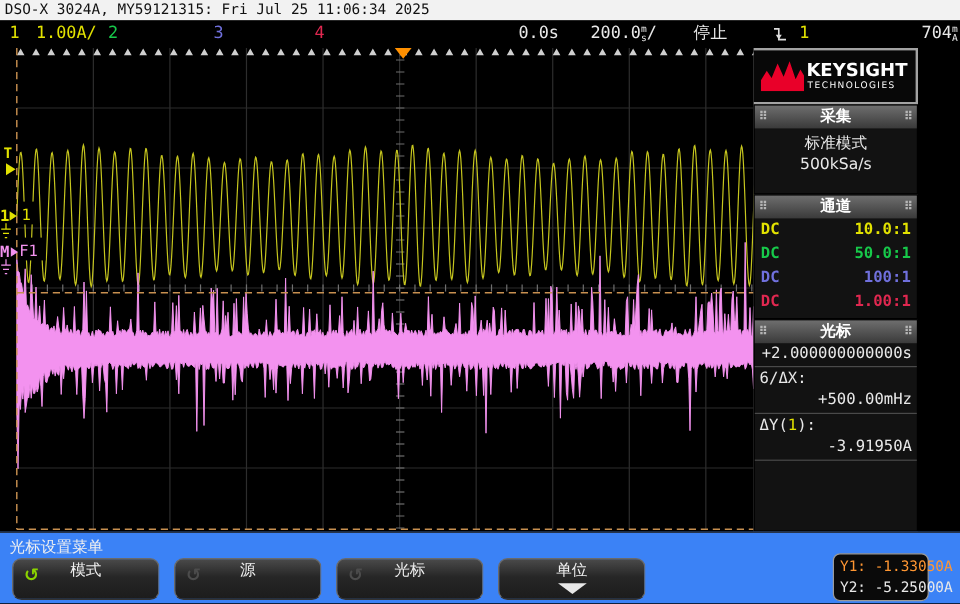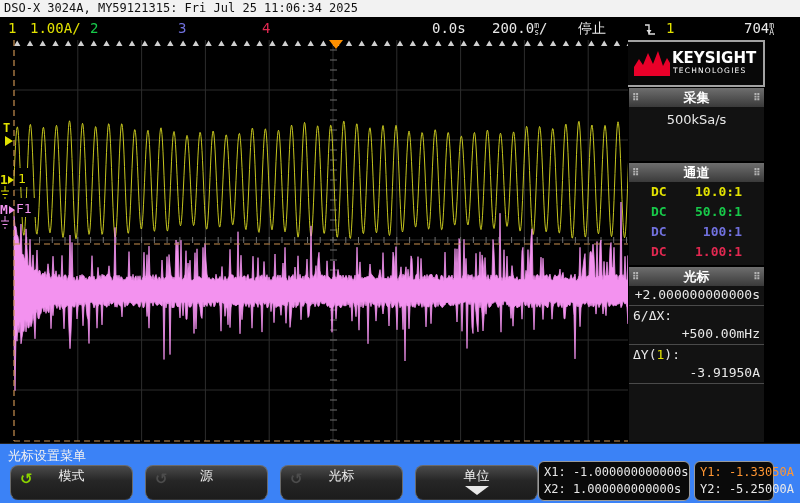--- a/index.html
+++ b/index.html
@@ -35,21 +35,21 @@
   #logo{position:absolute;left:0;top:2px;width:135px;height:43px;background:#080808;}
   #logo .spark{position:absolute;left:6px;top:8px;}
   #logo .brand{position:absolute;left:44px;top:7px;color:#fff;font:bold 15px "DejaVu Sans",sans-serif;letter-spacing:0;}
   #logo .sub{position:absolute;left:45px;top:24px;color:#fff;font:7.5px "DejaVu Sans",sans-serif;letter-spacing:1.2px;}
 
   #panel-acq{top:47px;height:73px;}
   #panel-acq .pbody{text-align:center;padding-top:4px;font-family:"DejaVu Sans",sans-serif;}
   #panel-acq .pbody div{line-height:18px;}
 
   #panel-chan{top:122px;height:102px;}
-  .chrow{display:flex;justify-content:space-between;padding:0 22px;line-height:20px;font-weight:bold;}
+  .chrow{display:flex;justify-content:space-between;padding:0 5px;line-height:20px;font-weight:bold;}
 
   #panel-cur{top:226px;height:175px;}
   #panel-cur .row{padding:0 4px;line-height:18px;}
   #panel-cur .val{text-align:right;}
   #panel-cur .sep{border-top:1px solid #4a4a4a;margin:1px 0;}
 
   
   #bottombar{position:absolute;left:0;top:443px;width:800px;height:60px;background:#3b82f6;border-top:1px solid #222;padding-left:20px;}
   #menu-title{position:absolute;left:8px;top:3px;color:#f0f0f0;font:13px "DejaVu Sans",sans-serif;}
   .softkey{position:absolute;top:21px;width:123px;height:35px;border-radius:8px;cursor:pointer;
@@ -85,21 +85,21 @@
       <span>200.0</span><span class="stk"><span>m</span><span>s</span></span><span>/</span>
     </span>
     <span class="it wh" style="left:578px">停止</span>
     <span class="it" style="left:645px;top:4px">
       <svg width="11" height="15" viewBox="0 0 11 15">
           <path d="M0,3 h4 v9 h6" stroke="#ddd" fill="none" stroke-width="1.4"></path>
           <path d="M1.5,8 L6.5,8 L4,12 Z" fill="#ddd"></path>
         </svg>
     </span>
     <span class="it ch1" style="left:666px">1</span>
-    <span class="it wh" style="left:744px">
+    <span class="it wh" style="left:768px">
       <span>704</span><span class="stk"><span>m</span><span>A</span></span>
     </span>
   </div>
 
   <div id="scope">
     <svg id="scope-svg" width="660" height="403" viewBox="0 0 660 403">
       <g id="gen">
           <line x1="77.8" y1="0" x2="77.8" y2="401" stroke="#2d2d2d" stroke-width="1"></line>
           <line x1="141.6" y1="0" x2="141.6" y2="401" stroke="#2d2d2d" stroke-width="1"></line>
           <line x1="205.4" y1="0" x2="205.4" y2="401" stroke="#2d2d2d" stroke-width="1"></line>
@@ -251,20 +251,21 @@
       <div class="sub">TECHNOLOGIES</div>
     </div>
 
     <div class="panel" id="panel-acq">
       <div class="phead">
         <span class="grip l">⠿</span>
         <span>采集</span>
         <span class="grip r">⠿</span>
       </div>
       <div class="pbody">
+        <div>标准模式</div>
         <div>500kSa/s</div>
       </div>
     </div>
 
     <div class="panel" id="panel-chan">
       <div class="phead">
         <span class="grip l">⠿</span>
         <span>通道</span>
         <span class="grip r">⠿</span>
       </div>
@@ -323,22 +324,18 @@
     <div class="softkey" style="left:280px">
       <span class="cyc off">↺</span>
       <span class="lab">光标</span>
       <span class="val">Y1</span>
     </div>
     <div class="softkey" style="left:415px">
       <span class="lab">单位</span>
       <span class="dn-arrow"></span>
     </div>
 
-    <div class="robox" style="left:538px;width:152px">
-      <div>X1: -1.000000000000s</div>
-      <div>X2: 1.000000000000s</div>
-    </div>
     <div class="robox" style="left:694px;width:80px">
       <div class="orange">Y1: -1.33050A</div>
       <div>Y2: -5.25000A</div>
     </div>
   </div>
 </div>
 
 </body></html>

